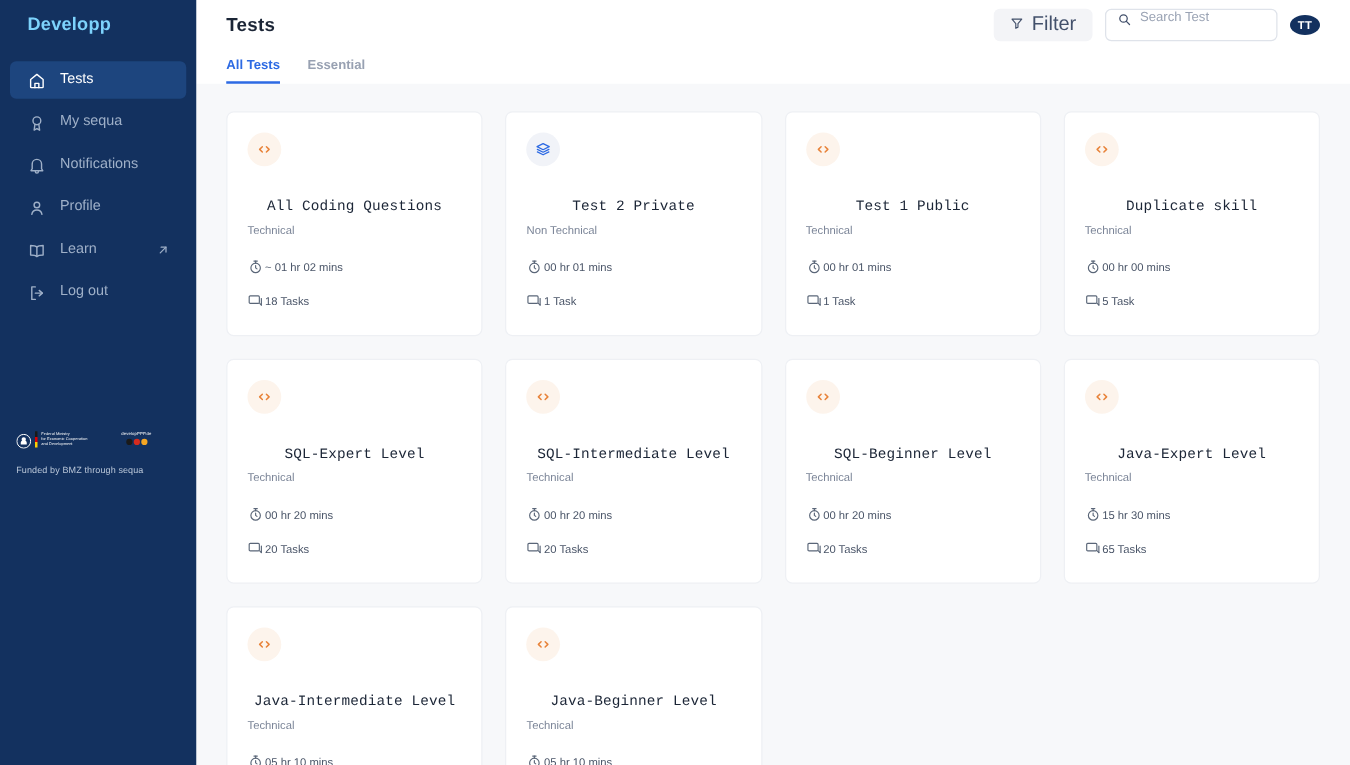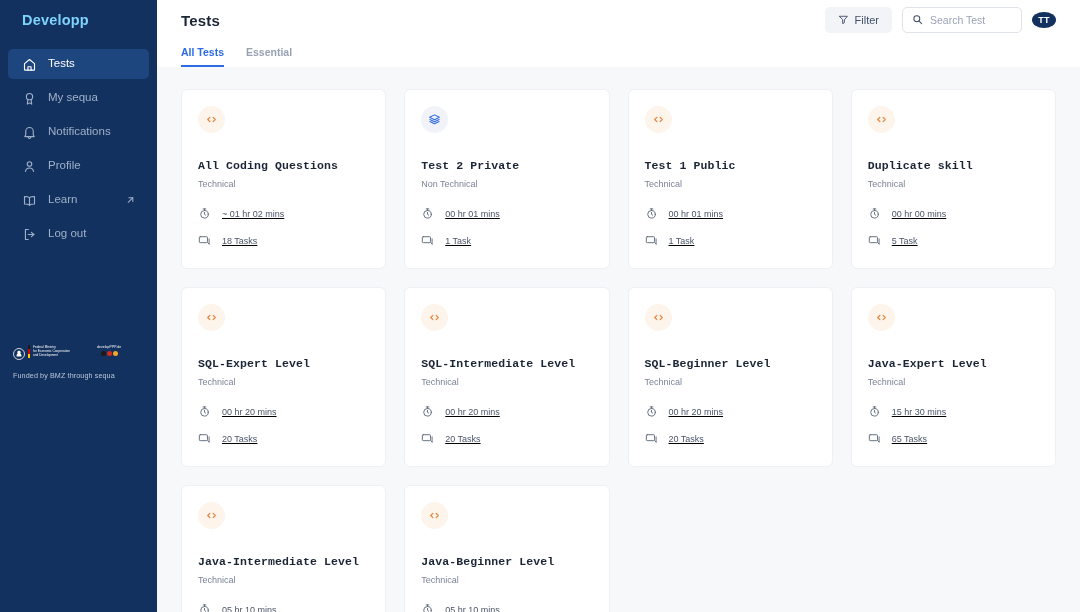--- a/index.html
+++ b/index.html
@@ -62,26 +62,26 @@
   .topbar-row {
     display: flex; align-items: center; justify-content: space-between;
     height: 40px;
   }
   .page-title { font-size: 15px; font-weight: bold; color: #1b2536; letter-spacing: .2px; }
   .top-actions { display: flex; align-items: center; gap: 10px; }
   .filter-btn {
     display: flex; align-items: center; gap: 6px;
     background: #f3f4f7; border-radius: 5px;
     height: 26px; padding: 0 13px;
-    font-size: 11px; color: #42506b;
+    font-size: 16px; color: #42506b;
   }
   .search-box {
-    display: flex; align-items: center; gap: 7px;
+    display: flex; align-items: flex-start; gap: 7px;
     border: 1px solid #dfe3ea; border-radius: 5px;
-    background: #ffffff; height: 26px; width: 120px; padding: 0 9px;
+    background: #ffffff; height: 26px; width: 138px; padding: 0 9px;
   }
   .search-box input {
     border: 0; outline: 0; font-size: 10.5px; color: #42506b;
     font-family: "Liberation Sans", sans-serif; width: 100%; background: transparent;
   }
   .search-box input::placeholder { color: #9aa3b4; }
   .avatar {
     width: 24px; height: 16px; border-radius: 50%;
     background: #13315f; color: #ffffff;
     font-size: 9px; font-weight: bold;
@@ -108,25 +108,25 @@
     position: relative;
   }
   .card-icon {
     width: 27px; height: 27px; border-radius: 50%;
     display: flex; align-items: center; justify-content: center;
   }
   .card-icon.code { background: #fdf4ec; }
   .card-icon.layers { background: #f1f3f8; }
   .card-title {
     font-family: "Liberation Mono", monospace;
-    font-size: 11.5px; font-weight: bold; color: #1b2536;
-    margin-top: 26px; letter-spacing: .1px;
+    font-size: 11.5px; font-weight: normal; color: #1b2536;
+    margin-top: 26px; letter-spacing: .1px; text-align: center;
   }
   .card-cat { font-size: 9px; color: #7a8497; margin-top: 7px; }
-  .meta { display: flex; align-items: center; gap: 11px; margin-top: 14px; text-decoration: underline; }
+  .meta { display: flex; align-items: center; gap: 1px; margin-top: 14px; }
   .meta-ico { width: 13px; height: 13px; flex: 0 0 13px; display: flex; align-items: center; justify-content: center; }
   .meta-txt { font-size: 9px; color: #4a5568; }
   .meta.first { margin-top: 18px; }
 </style>
 </head>
 <body>
 
 <div class="app">
 
   <aside class="sidebar">

